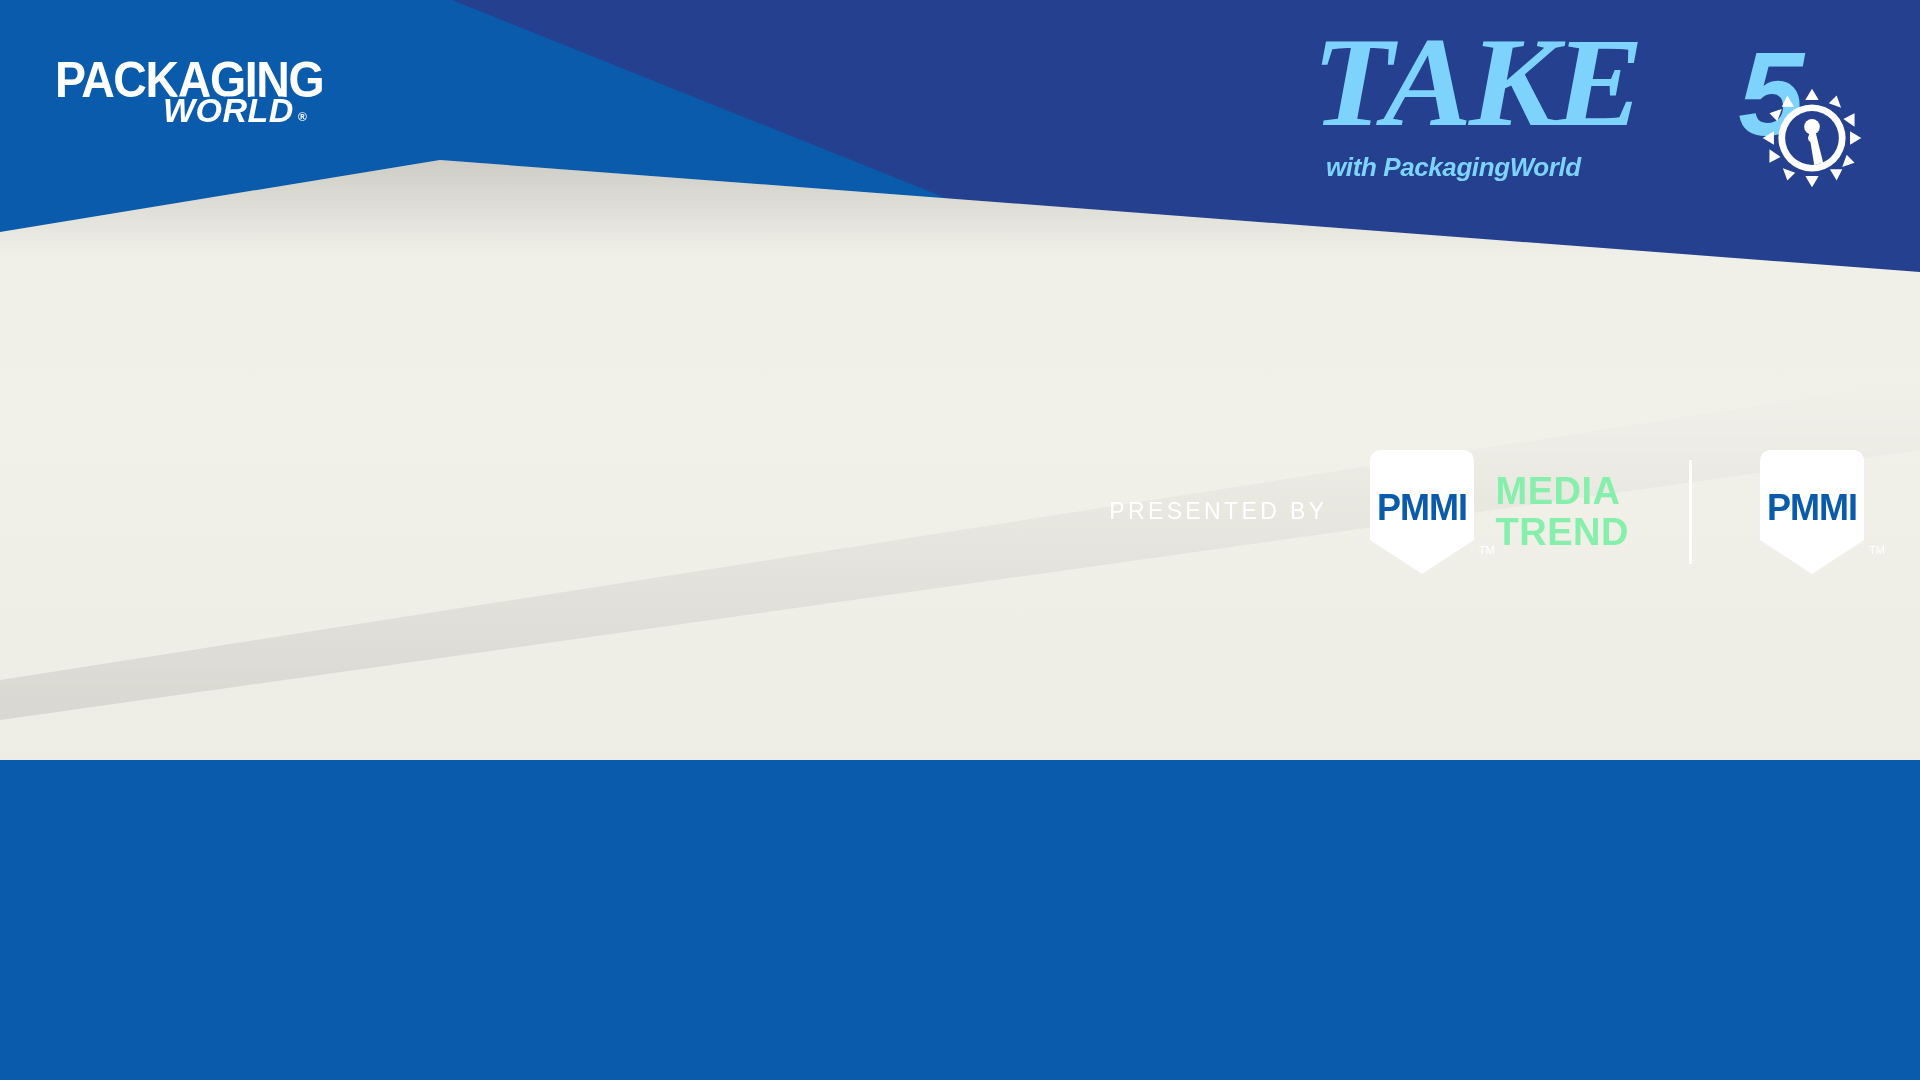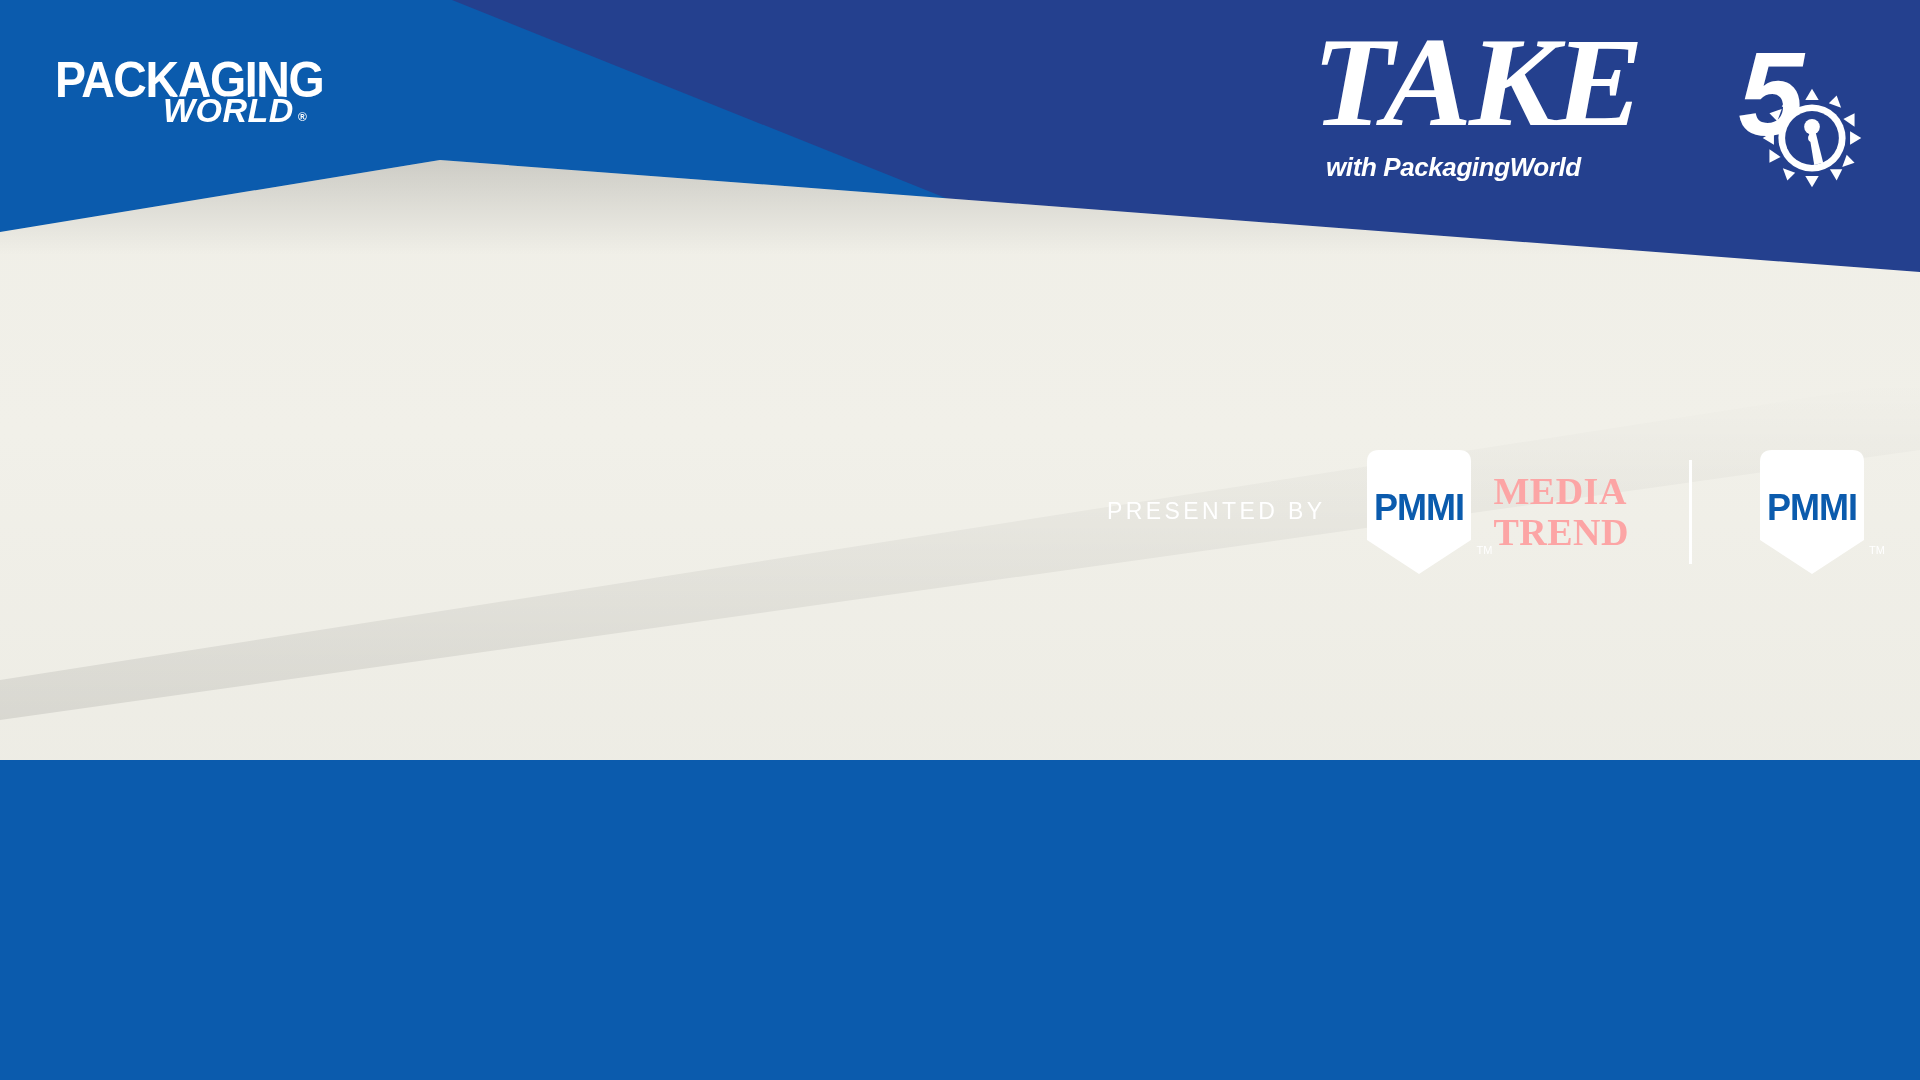--- a/index.html
+++ b/index.html
@@ -79,21 +79,21 @@
     paint-order:stroke fill;
     white-space:nowrap;
     text-align:center;
   }
   .pw-reg { font-size:12px; font-weight:bold; line-height:12px; margin-bottom:4px; }
 
   
   .take5 {
     position:absolute; right:48px; top:28px;
     width:560px; height:168px;
-    color:#ffffff;
+    color:#7dd3fc;
   }
   .take5-row { position:relative; height:118px; }
   .take5-word {
     position:absolute; left:0; top:-4px;
     font-family:"Liberation Serif", serif;
     font-weight:bold; font-style:italic;
     font-size:126px; line-height:118px;
     letter-spacing:-3px;
     white-space:nowrap;
     transform:scaleX(1.06);
@@ -164,22 +164,22 @@
   }
   .pmmi-media-group { display:flex; align-items:center; gap:14px; position:relative; }
   .shield-wrap { position:relative; }
   .shield { display:block; }
   .tm {
     position:absolute; right:-13px; bottom:20px;
     color:#FFFFFF; font-size:11px; font-family:"Liberation Sans", sans-serif;
     letter-spacing:0px;
   }
   .mg-text {
-    color:#fca5a5;
-    font-family:Liberation Serif, serif;
+    color:#86efac;
+    font-family:Liberation Sans, sans-serif;
     font-weight:bold;
     font-size:38px;
     line-height:41px;
     letter-spacing:0.5px;
   }
   .mg-text .l2 { display:block; text-align:right; }
   .divider {
     width:3px; height:104px; background:#FFFFFF; margin:0 26px;
   }
 </style>

